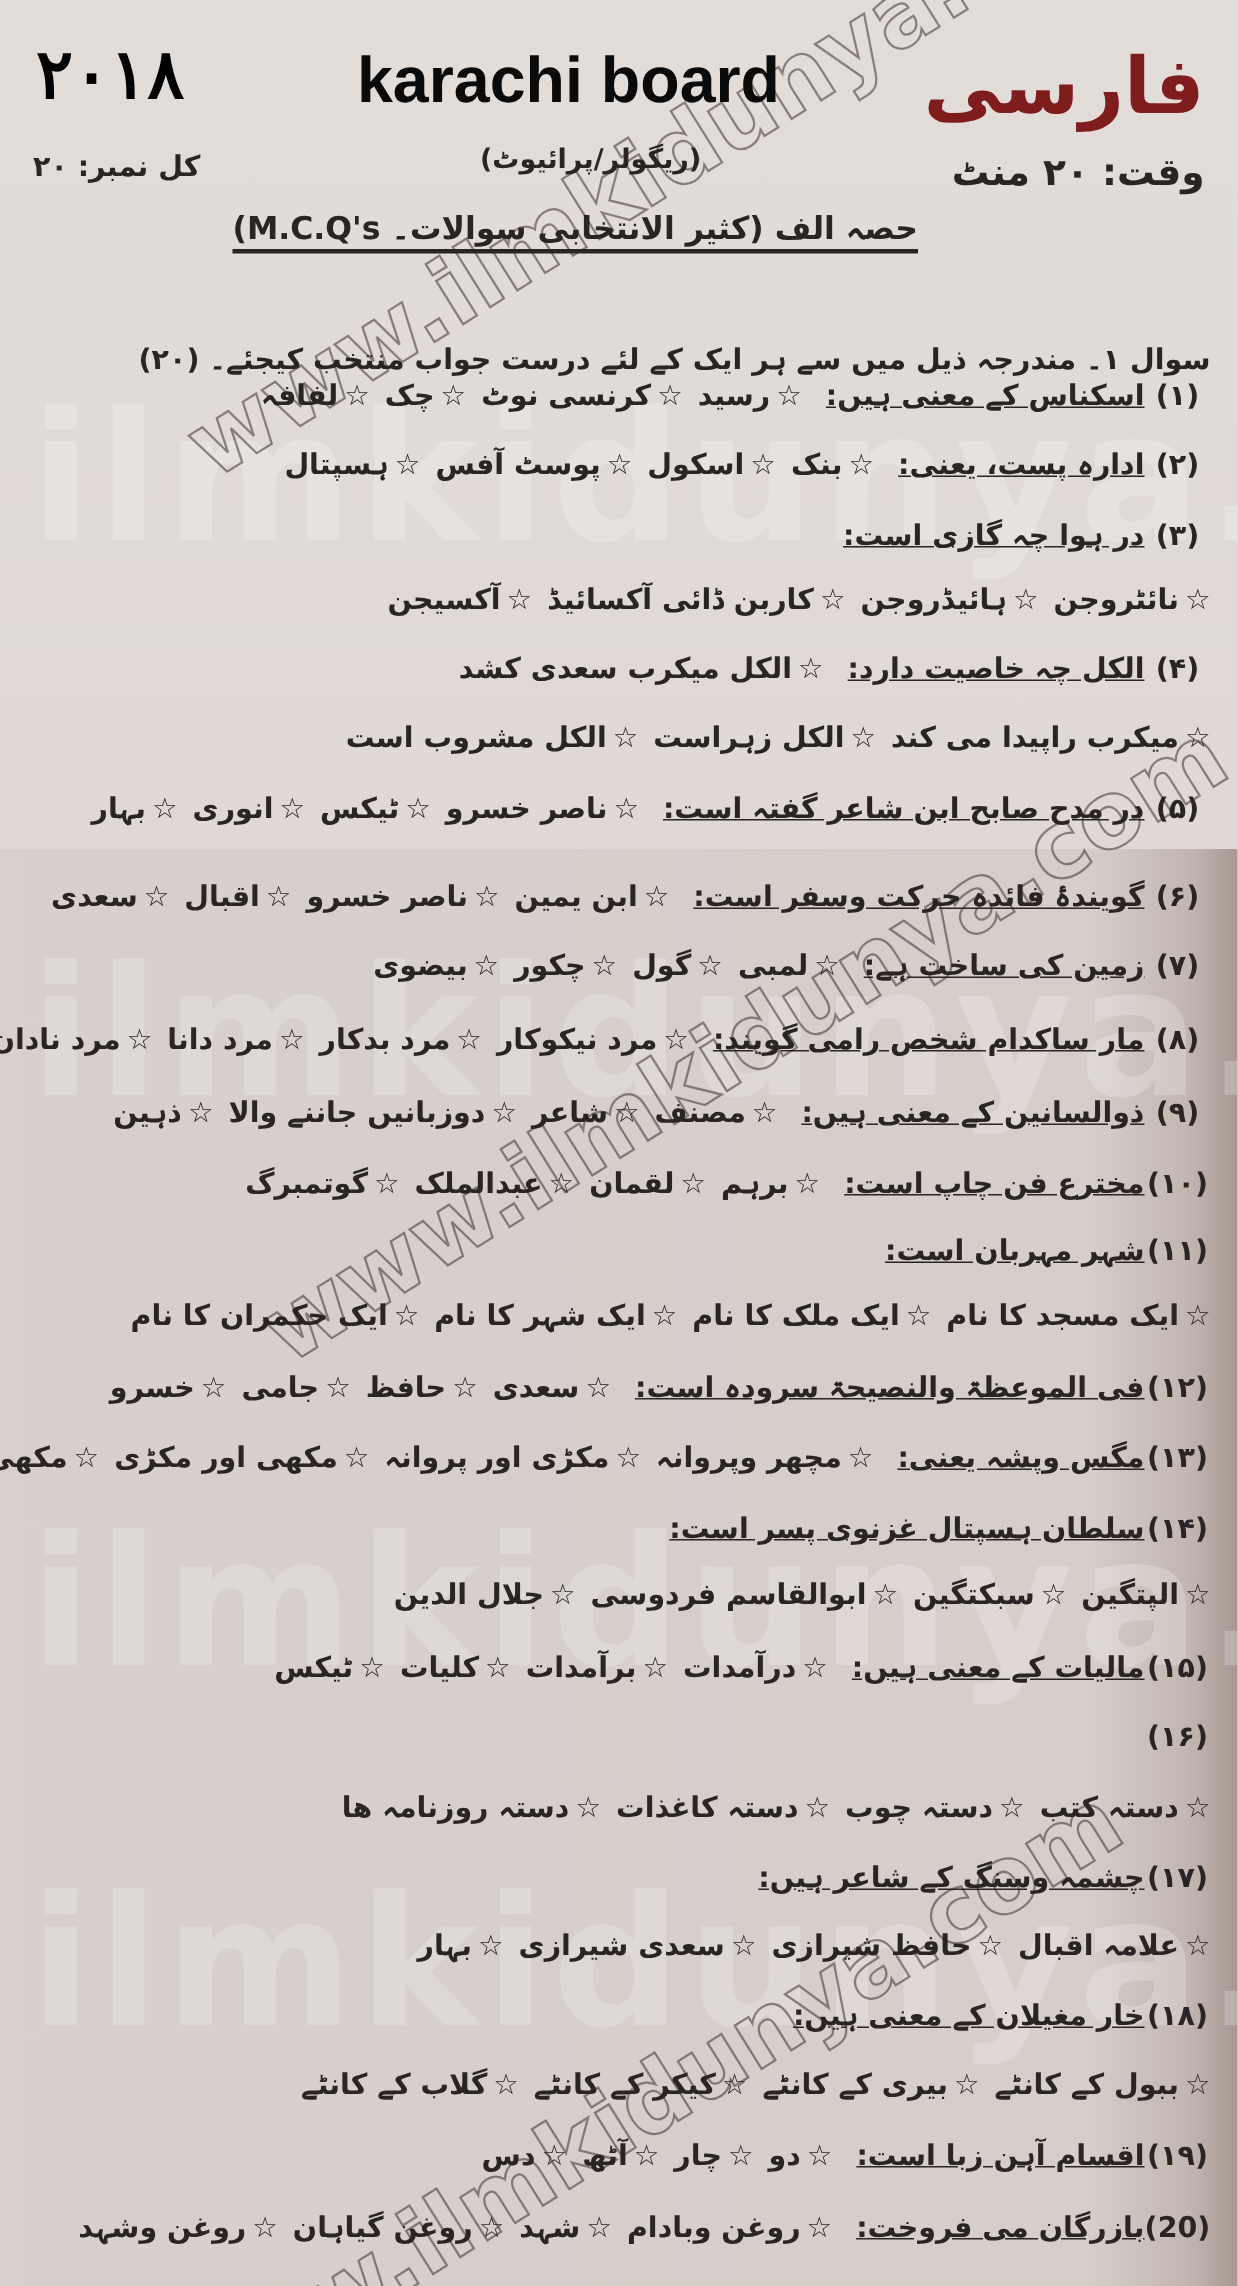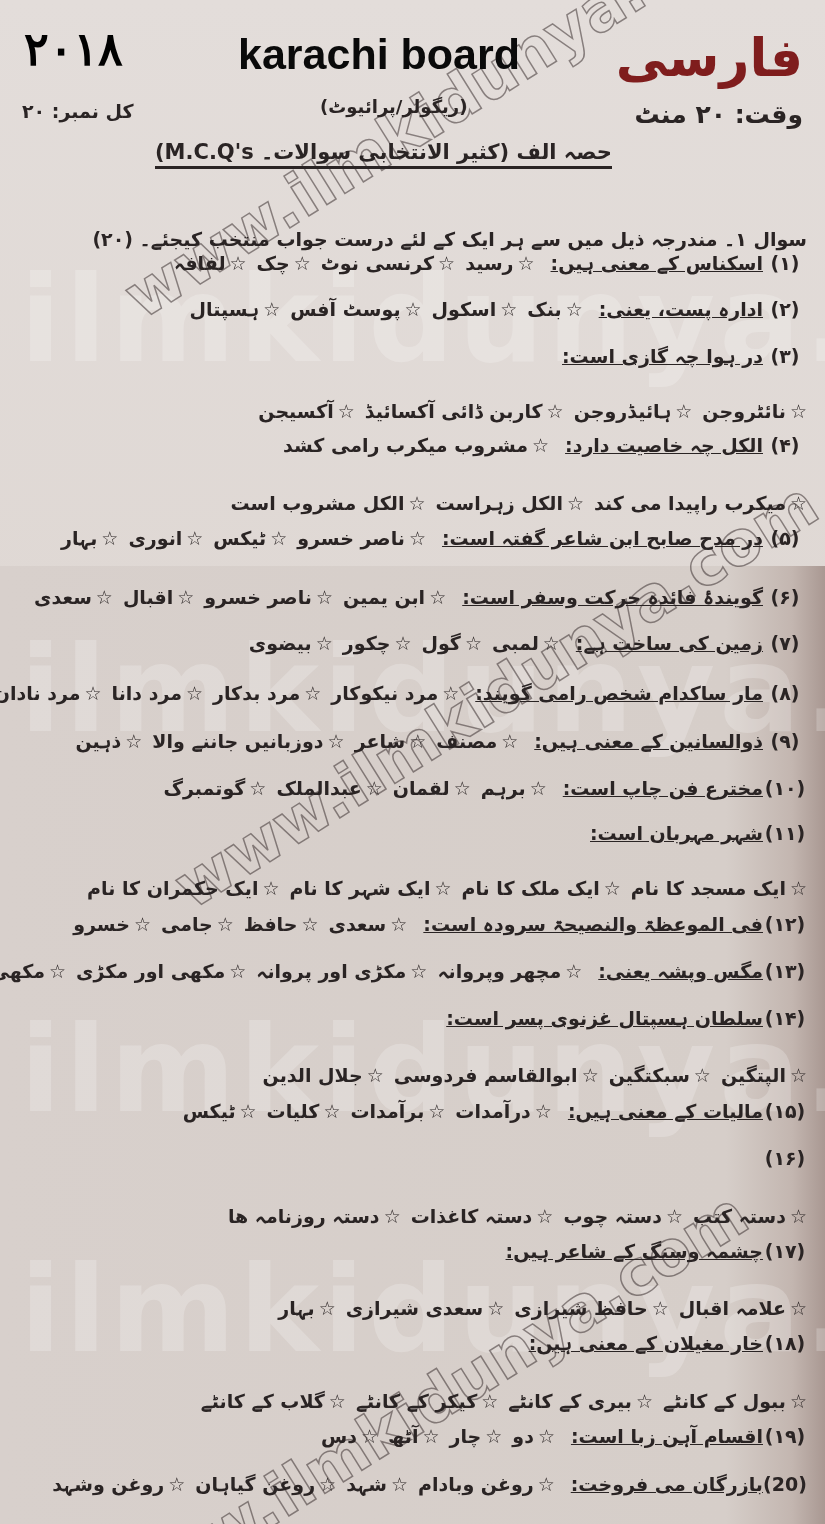--- a/index.html
+++ b/index.html
@@ -56,21 +56,21 @@
     white-space:nowrap; display:flex; flex-direction:row; direction:rtl; align-items:baseline;
   }
   .q .num { width:44px; flex:0 0 44px; text-align:center; }
   .q .stem { margin-left:6px;text-decoration:underline; }
   .opt { margin-right:10px; }
   .star { color:#2a2424; margin-left:4px; font-weight:normal; }
   .optline {
     position:absolute; right:18px; left:18px; font-size:19px; font-weight:bold;
     white-space:nowrap; direction:rtl; display:flex; align-items:baseline;
   }
-  .optline .opt:first-child { margin-right:0;margin-top:12px; }
+  .optline .opt:first-child { margin-right:0; }
 </style>
 </head>
 <body>
 
 <div class="page"></div>
 <div class="lower-band"></div>
 
 <div class="watermark-grey" style="top:250px">ilmkidunya.com</div>
 <div class="watermark-grey" style="top:620px">ilmkidunya.com</div>
 <div class="watermark-grey" style="top:1000px">ilmkidunya.com</div>
@@ -114,21 +114,21 @@
     </div>
     <div class="optline urdu" style="top: 388px;">
       <span class="opt"><span class="star">☆</span><span>نائٹروجن</span></span>
       <span class="opt"><span class="star">☆</span><span>ہائیڈروجن</span></span>
       <span class="opt"><span class="star">☆</span><span>کاربن ڈائی آکسائیڈ</span></span>
       <span class="opt"><span class="star">☆</span><span>آکسیجن</span></span>
     </div>
     <div class="q urdu" style="top: 434px;">
       <span class="num">(۴)</span>
       <span class="stem">الکل چہ خاصیت دارد:</span>
-      <span class="opt"><span class="star">☆</span><span>مشروب میکرب رامی کشد</span></span>
+      <span class="opt"><span class="star">☆</span><span>الکل میکرب سعدی کشد</span></span>
     </div>
     <div class="optline urdu" style="top: 480px;">
       <span class="opt"><span class="star">☆</span><span>میکرب راپیدا می کند</span></span>
       <span class="opt"><span class="star">☆</span><span>الکل زہراست</span></span>
       <span class="opt"><span class="star">☆</span><span>الکل مشروب است</span></span>
     </div>
     <div class="q urdu" style="top: 527px;">
       <span class="num">(۵)</span>
       <span class="stem">در مدح صابح ابن شاعر گفتہ است:</span>
       <span class="opt"><span class="star">☆</span><span>ناصر خسرو</span></span>

